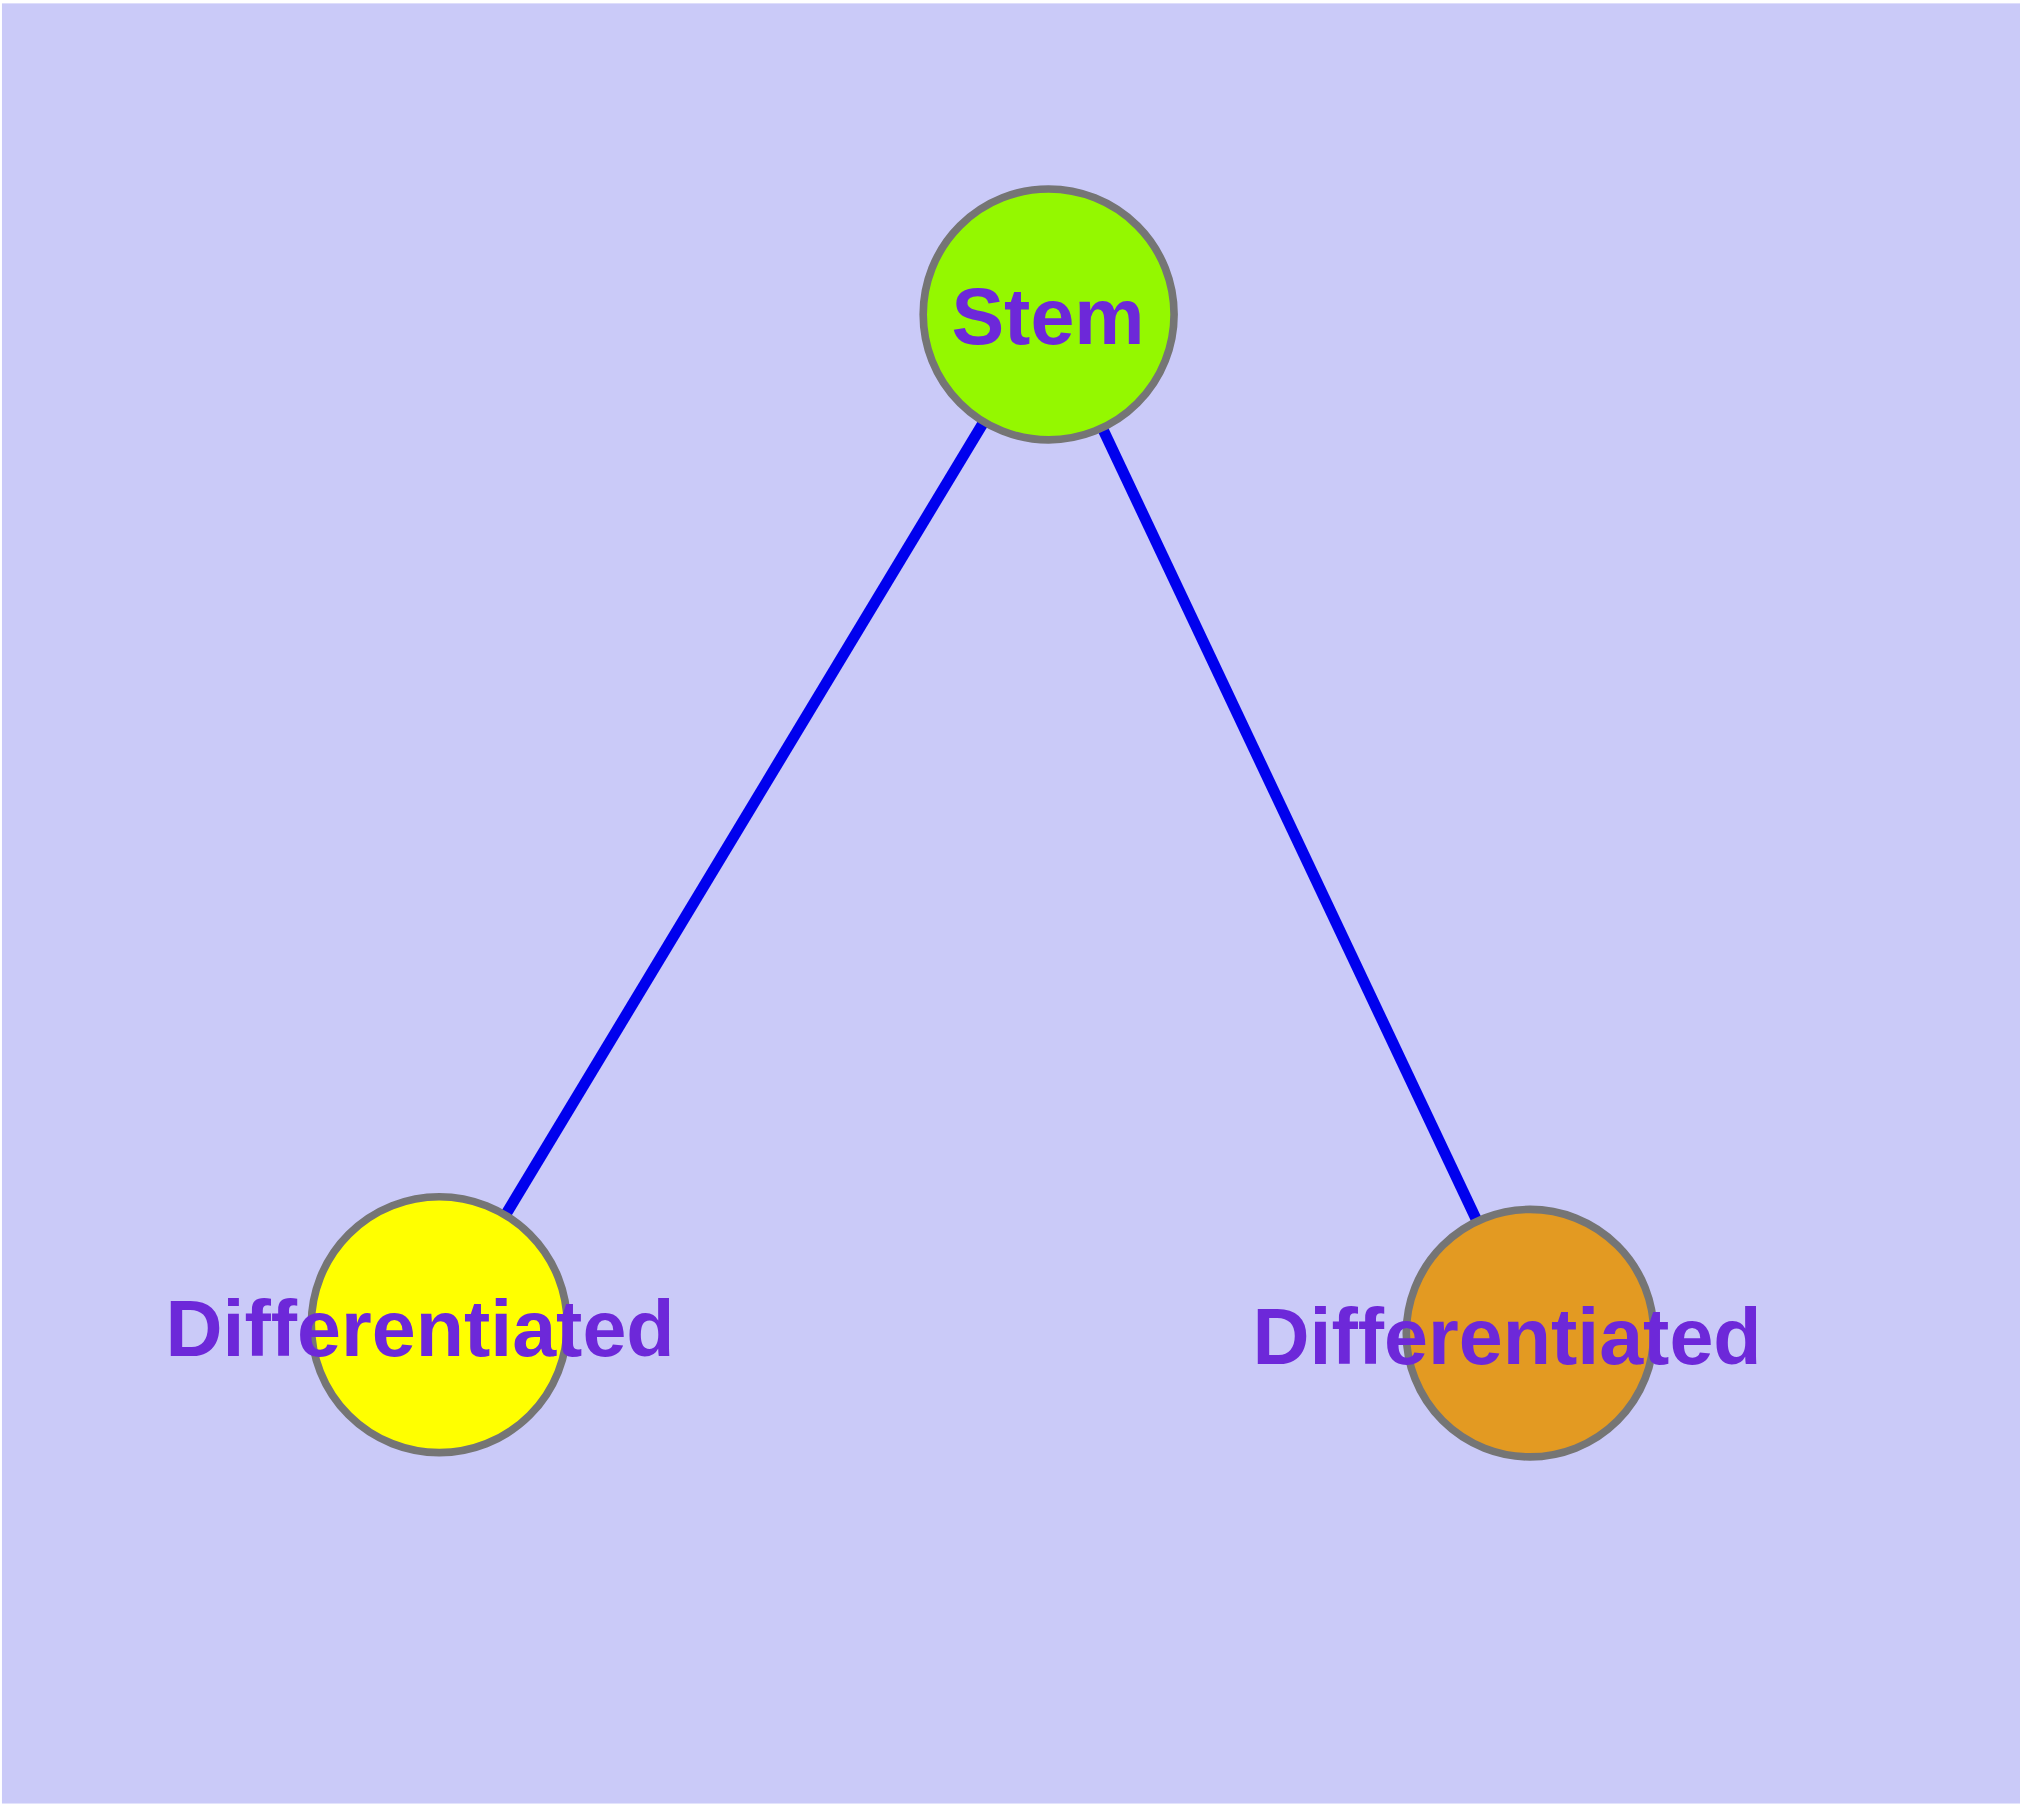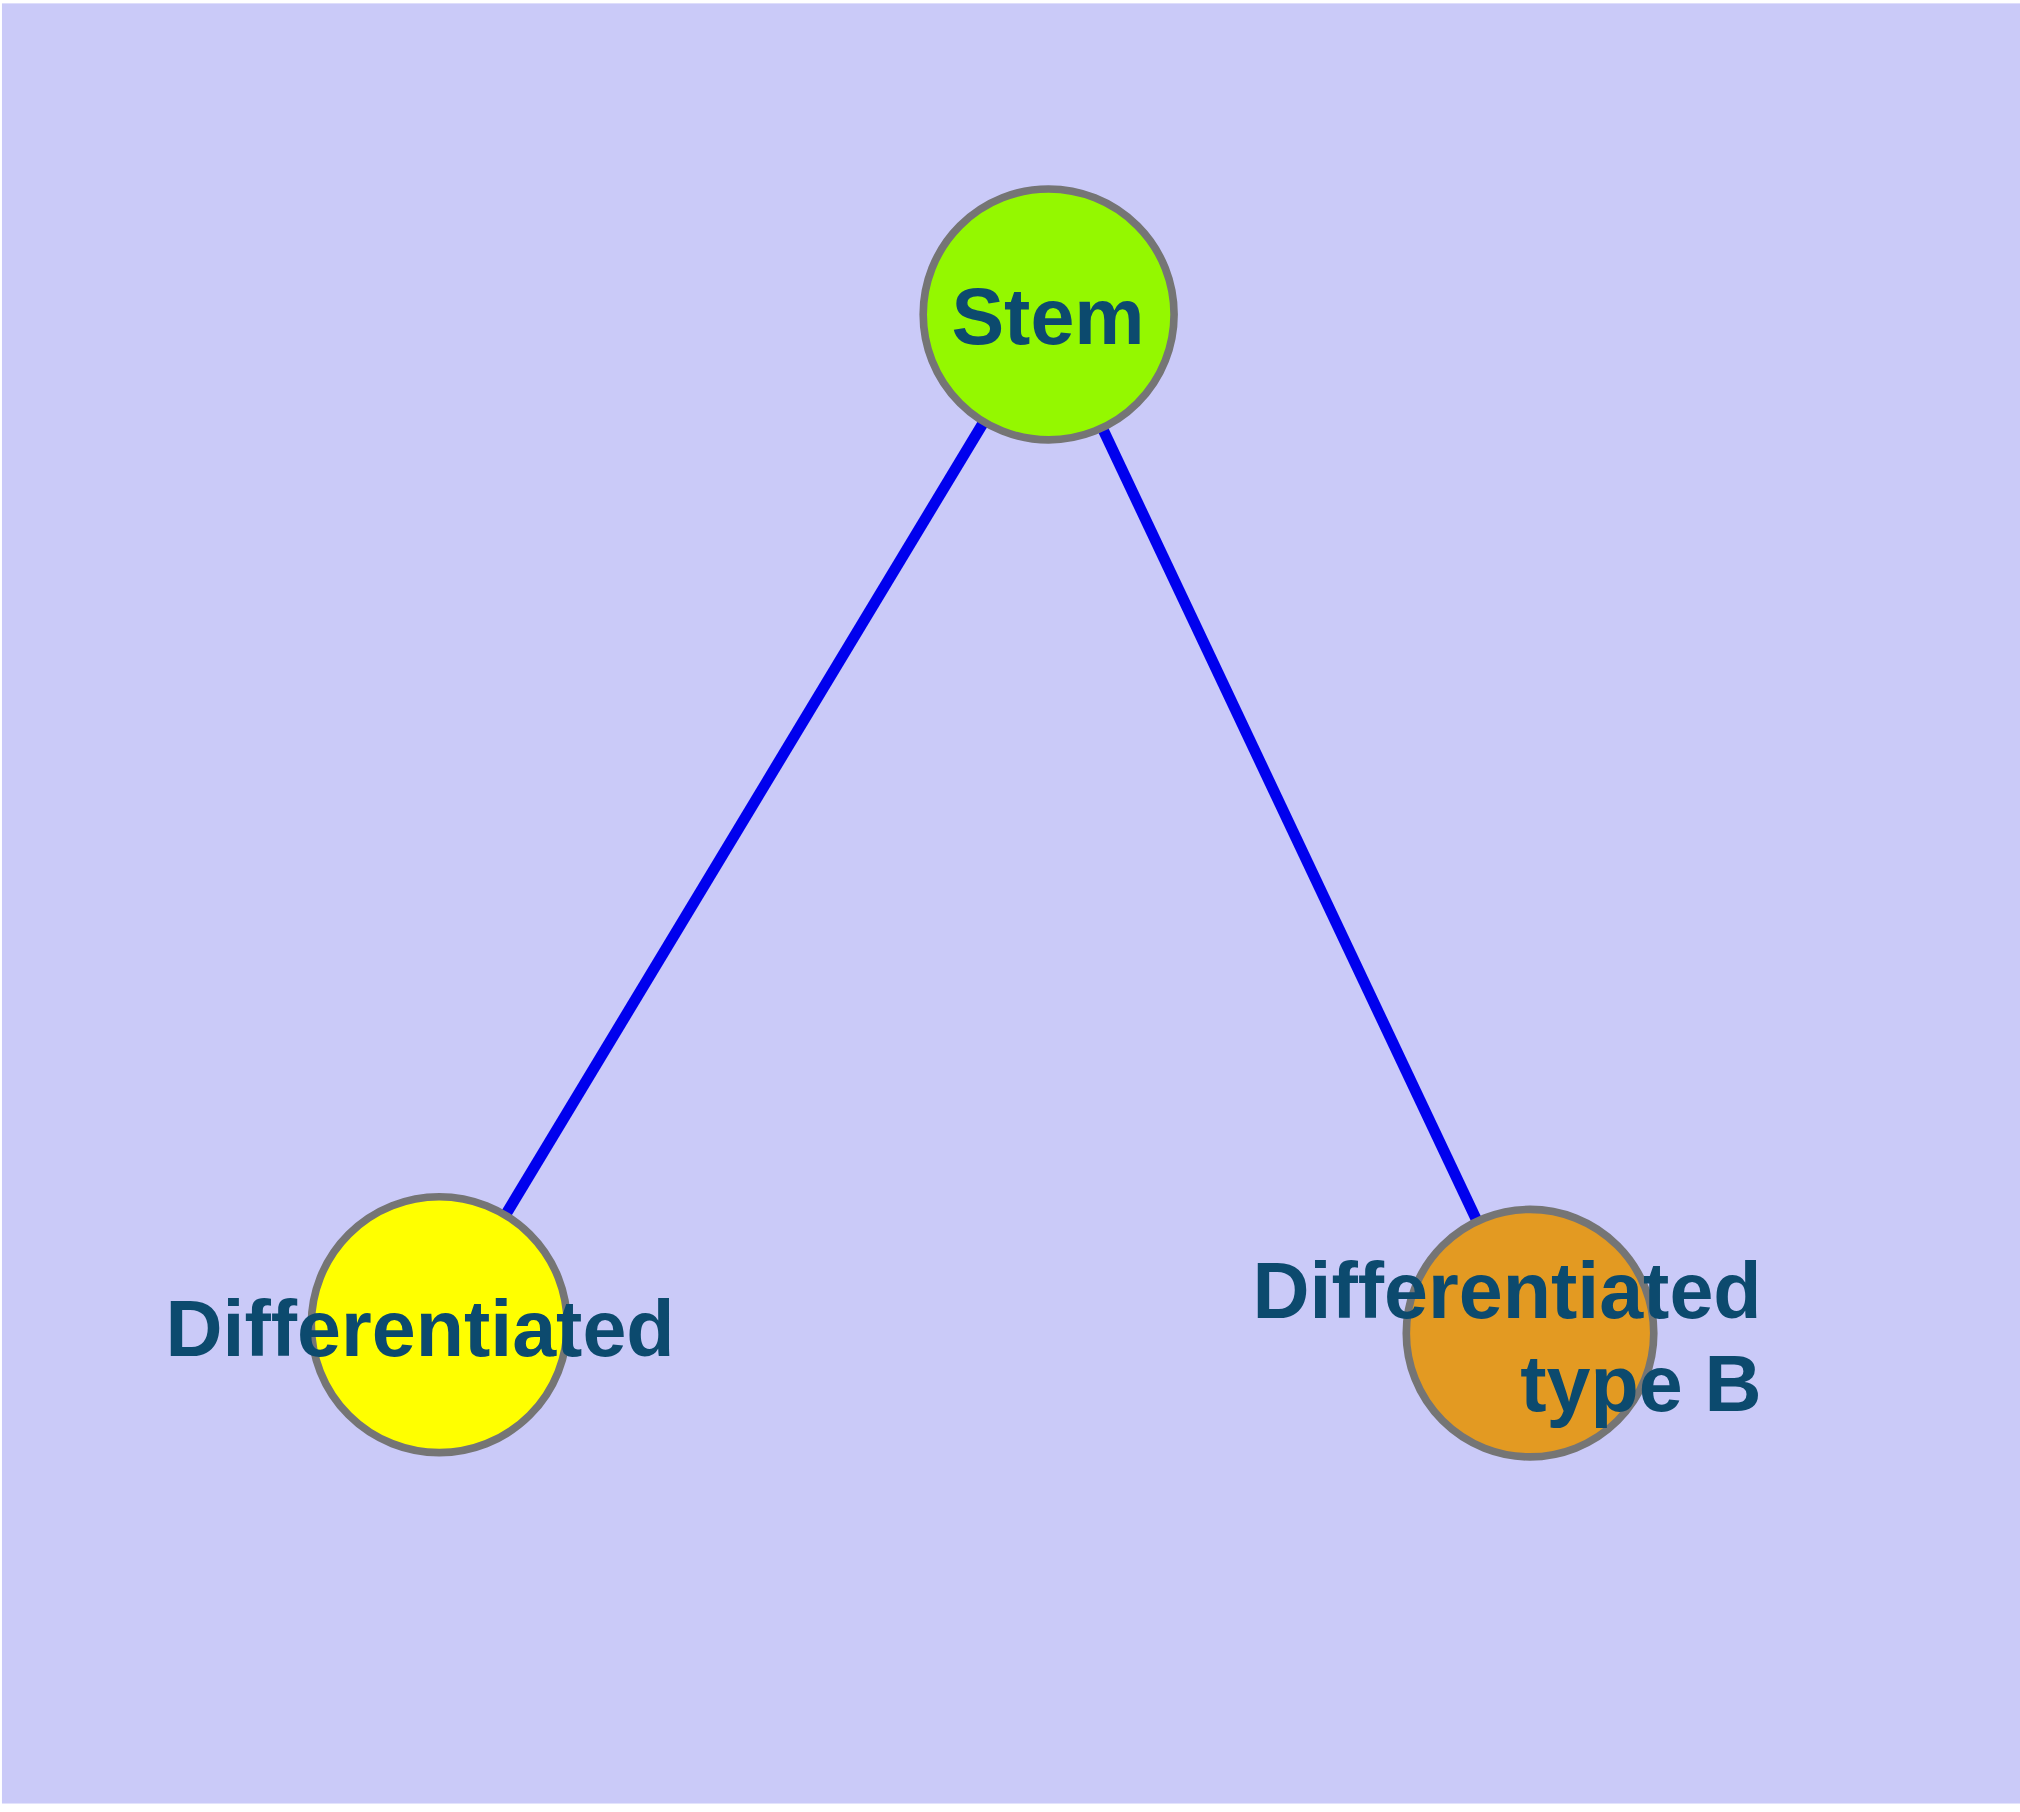--- a/index.html
+++ b/index.html
@@ -19,25 +19,25 @@
     position: absolute;
     left: 0;
     top: 0;
     width: 2021px;
     height: 1812px;
     display: block;
   }
   .node-label {
     position: absolute;
     transform: translate(-50%, -50%);
-    text-align: right;
+    text-align: center;
     font-weight: bold;
     font-size: 79px;
     line-height: 1.18;
-    color: #0c4a6e;
+    color: #6d28d9;
     white-space: nowrap;
     letter-spacing: 0px;
   }
   .node-label .line {
     display: block;
   }
 </style>
 </head>
 <body>
 
@@ -58,17 +58,16 @@
   <div class="node-label" style="left: 1048px; top: 317px;">
     <span class="line">Stem</span>
   </div>
 
   <div class="node-label" style="left: 420px; top: 1329px;">
     <span class="line">Differentiated</span>
   </div>
 
   <div class="node-label" style="left: 1507px; top: 1337px;">
     <span class="line">Differentiated</span>
-    <span class="line">type B</span>
   </div>
 
 </div>
 
 
 </body></html>

